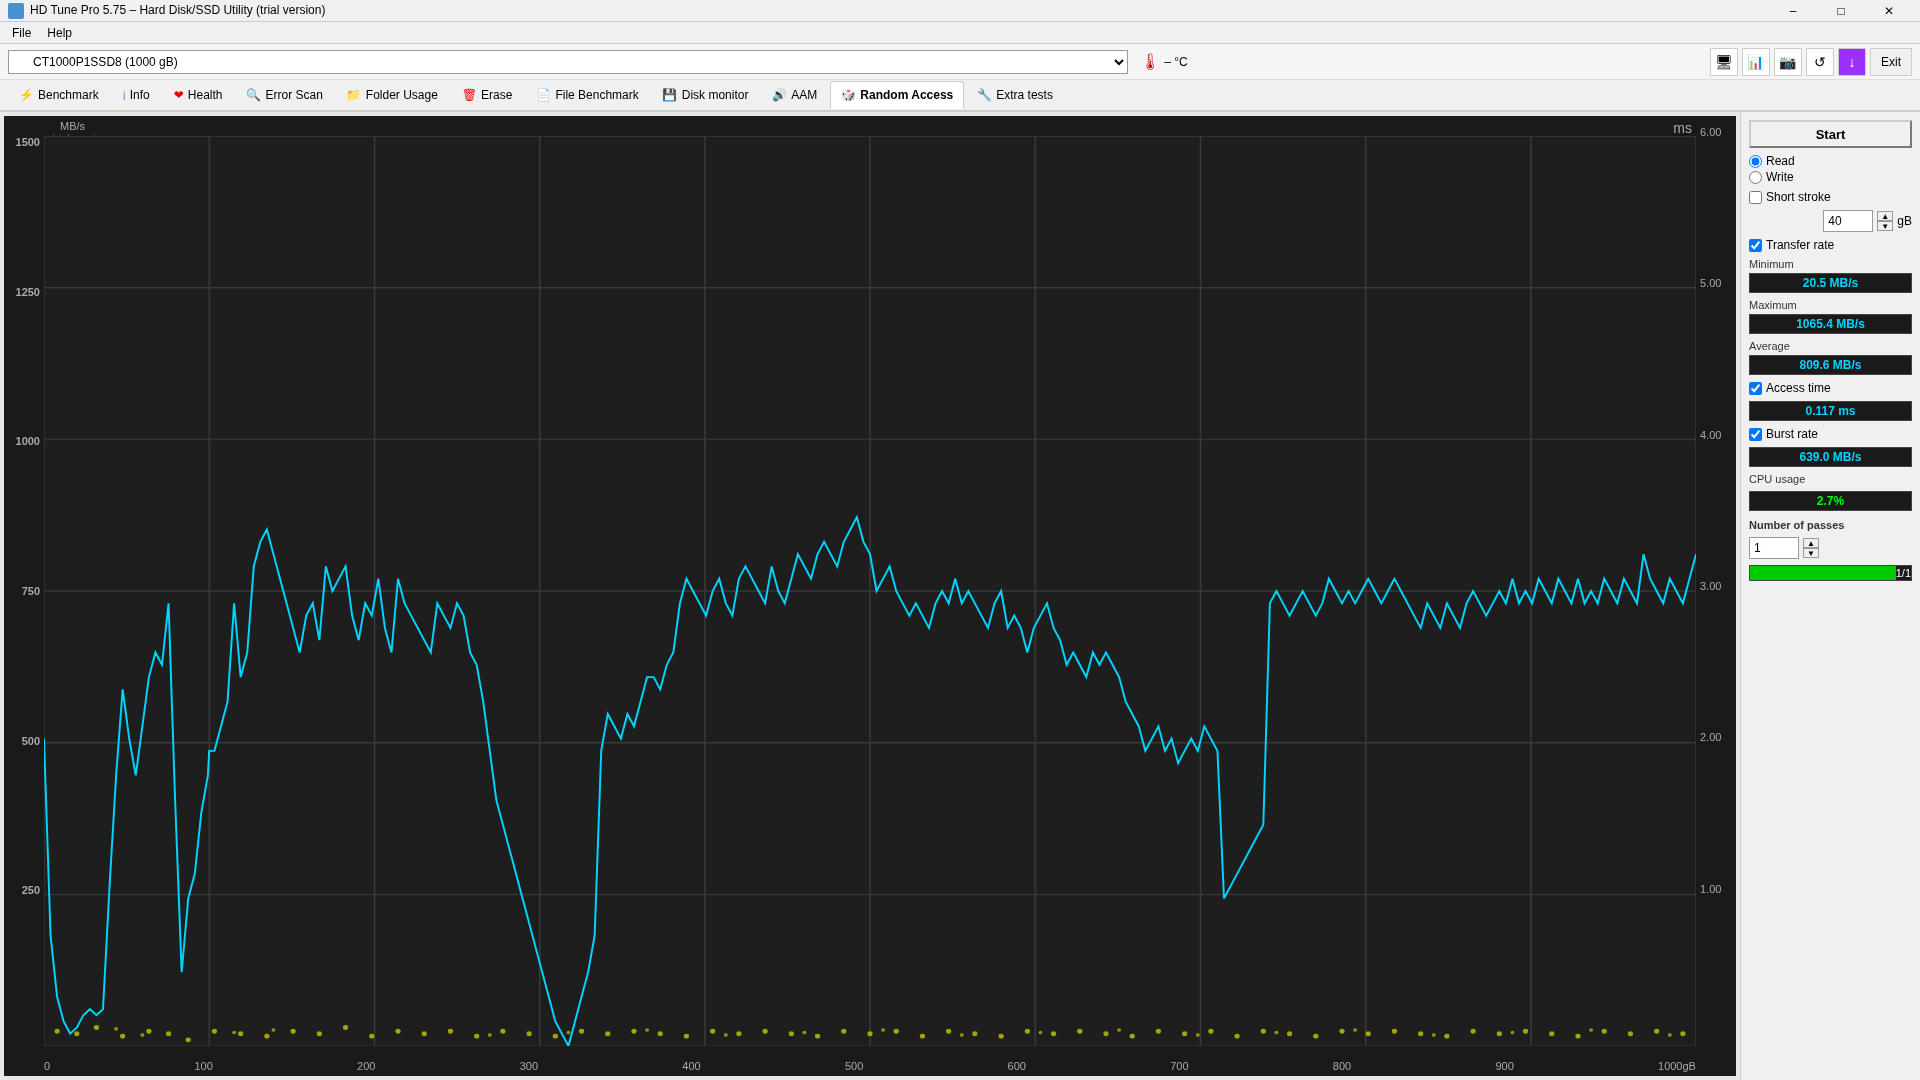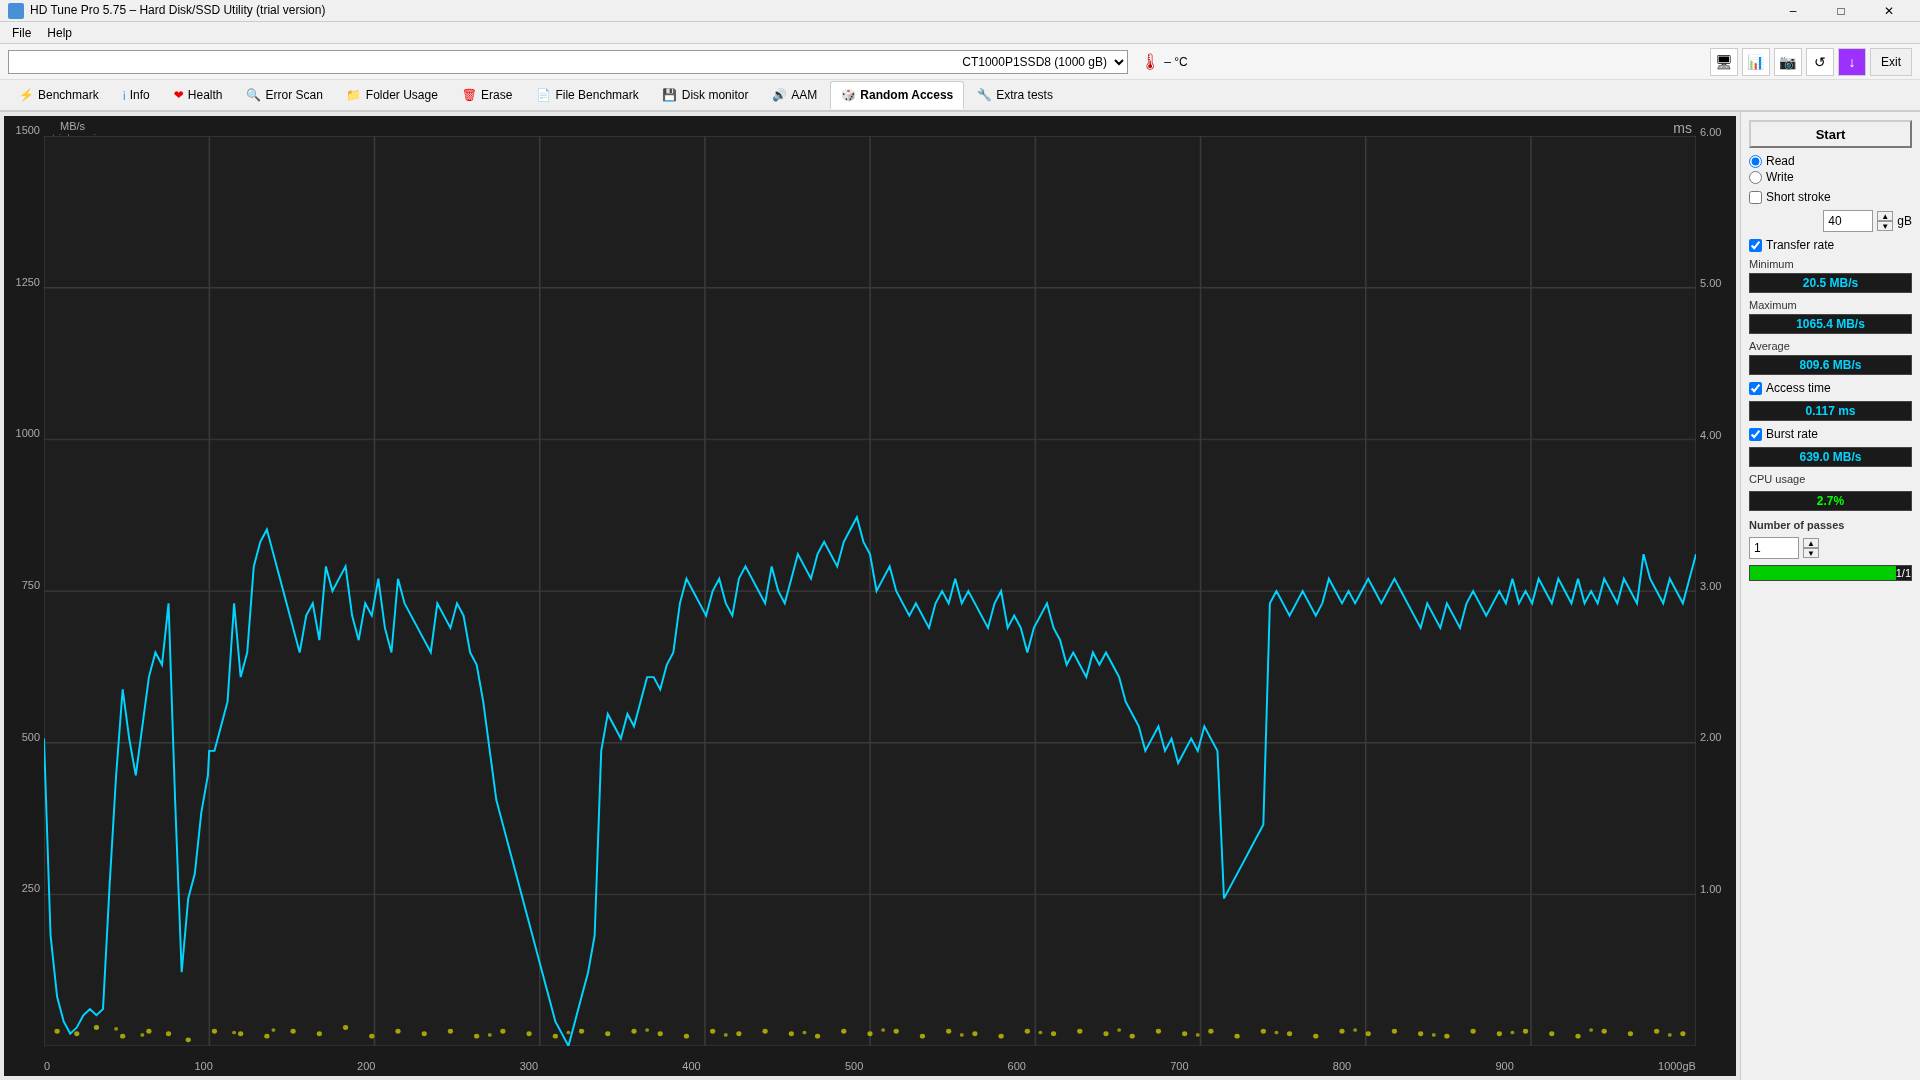--- a/index.html
+++ b/index.html
@@ -44,22 +44,21 @@
       gap: 4px;
       border-bottom: 1px solid #ddd;
     }
     .disk-select {
       flex: 0 0 auto;
       width: 1120px;
       height: 24px;
       font-size: 12px;
       border: 1px solid #999;
       background: white;
-      padding: 0 4px;
-      text-align: right;
+      padding: 0 20px;
     }
     .temp-display {
       display: flex;
       align-items: center;
       gap: 4px;
       margin-left: 8px;
       font-size: 12px;
     }
     .temp-icon { color: #c00; font-size: 16px; }
     .toolbar-right { margin-left: auto; display: flex; align-items: center; gap: 4px; }
@@ -102,30 +101,31 @@
     .chart-area {
       flex: 1;
       background: #1a1a1a;
       position: relative;
       margin: 4px;
     }
     
     .chart-labels-left {
       position: absolute;
       left: 0;
-      top: 4px;
+      top: 16px;
       bottom: 30px;
       width: 40px;
       display: flex;
       flex-direction: column;
       justify-content: space-between;
       padding: 4px 4px 0 0;
       color: #aaa;
       font-size: 11px;
       text-align: right;
+      font-weight: bold;
     }
 
     .chart-labels-right {
       position: absolute;
       right: 0;
       top: 0;
       bottom: 30px;
       width: 40px;
       display: flex;
       flex-direction: column;

